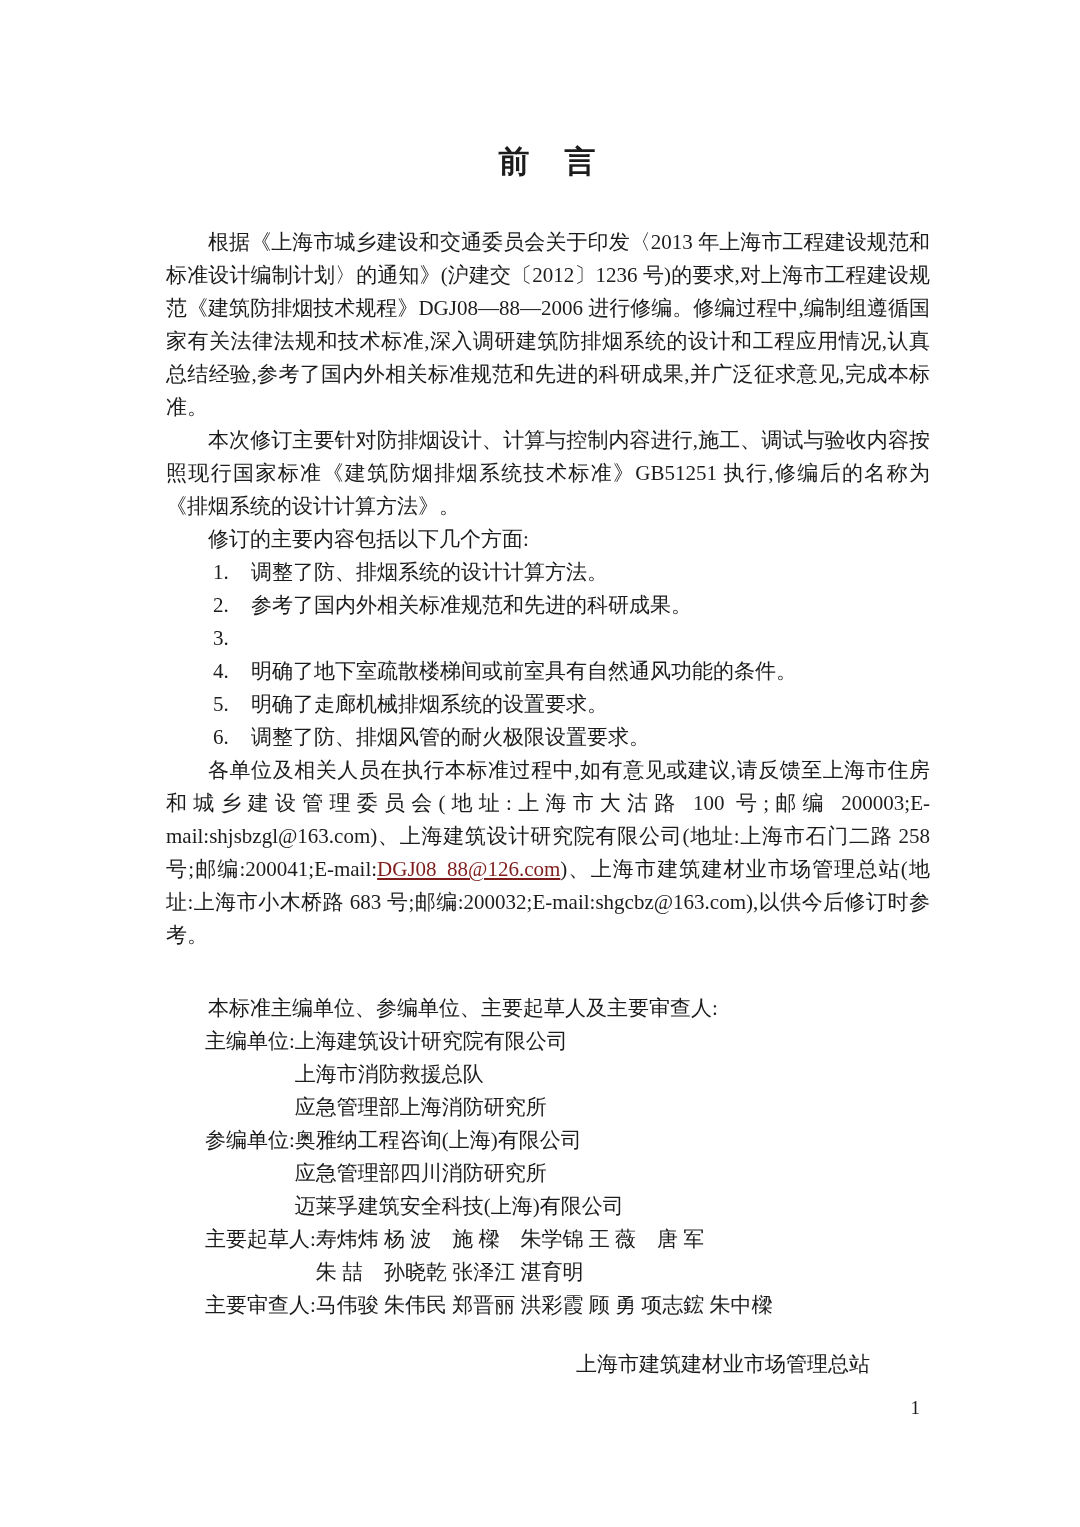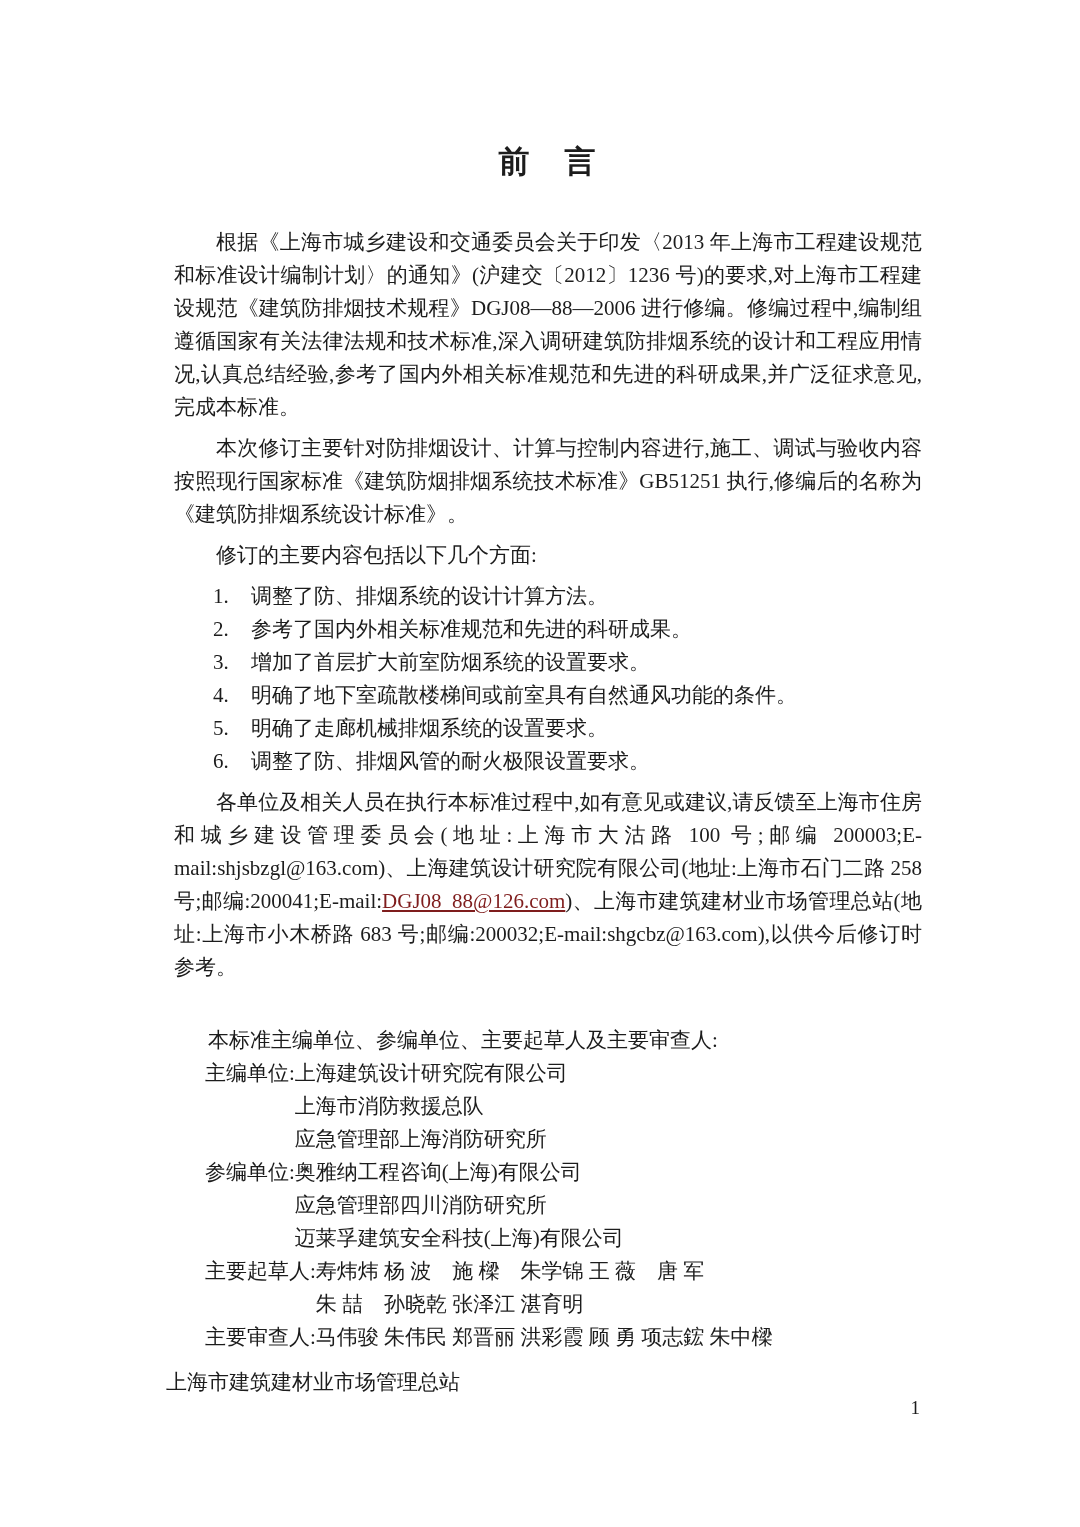--- a/index.html
+++ b/index.html
@@ -21,21 +21,21 @@
   }
   .doc-title {
     margin: 0 0 42px 0;
     text-align: center;
     font-size: 31px;
     line-height: 44px;
     font-weight: bold;
     letter-spacing: 2px;
   }
   .para {
-    margin: 8px;
+    margin: 0;
     text-align: justify;
     text-indent: 2em;
   }
   .rev-list {
     list-style: none;
     margin: 0;
     padding: 0;
   }
   .rev-item {
     display: flex;
@@ -65,57 +65,56 @@
   }
   .credit-label {
     flex: 0 0 auto;
     white-space: pre;
     font-family: Liberation Serif, serif;
   }
   .credit-lines {
     flex: 1;
   }
   .footer-org {
-    margin-top: 12px;
-    text-align: left;
+    margin-top: 26px;
+    text-align: right;
     padding-right: 60px;
   }
   .page-number {
     position: absolute;
     top: 1396px;
     right: 160px;
     font-size: 19px;
     line-height: 24px;
   }
 </style>
 </head>
 <body>
 
 <div class="page">
 
   <h1 class="doc-title">前　言</h1>
 
   <p class="para">根据《上海市城乡建设和交通委员会关于印发〈2013 年上海市工程建设规范和标准设计编制计划〉的通知》(沪建交〔2012〕1236 号)的要求,对上海市工程建设规范《建筑防排烟技术规程》DGJ08—88—2006 进行修编。修编过程中,编制组遵循国家有关法律法规和技术标准,深入调研建筑防排烟系统的设计和工程应用情况,认真总结经验,参考了国内外相关标准规范和先进的科研成果,并广泛征求意见,完成本标准。</p>
 
-  <p class="para">本次修订主要针对防排烟设计、计算与控制内容进行,施工、调试与验收内容按照现行国家标准《建筑防烟排烟系统技术标准》GB51251 执行,修编后的名称为《建筑防排烟系统设计标准》。</p>
+  <p class="para">本次修订主要针对防排烟设计、计算与控制内容进行,施工、调试与验收内容按照现行国家标准《建筑防烟排烟系统技术标准》GB51251 执行,修编后的名称为《排烟系统的设计计算方法》。</p>
 
   <p class="para">修订的主要内容包括以下几个方面:</p>
 
   <ol class="rev-list">
     <li class="rev-item">
       <span class="rev-num">1.</span>
       <span class="rev-text">调整了防、排烟系统的设计计算方法。</span>
     </li>
     <li class="rev-item">
       <span class="rev-num">2.</span>
       <span class="rev-text">参考了国内外相关标准规范和先进的科研成果。</span>
     </li>
     <li class="rev-item">
       <span class="rev-num">3.</span>
-      <span class="rev-text">增加了首层扩大前室防烟系统的设置要求。</span>
     </li>
     <li class="rev-item">
       <span class="rev-num">4.</span>
       <span class="rev-text">明确了地下室疏散楼梯间或前室具有自然通风功能的条件。</span>
     </li>
     <li class="rev-item">
       <span class="rev-num">5.</span>
       <span class="rev-text">明确了走廊机械排烟系统的设置要求。</span>
     </li>
     <li class="rev-item">

